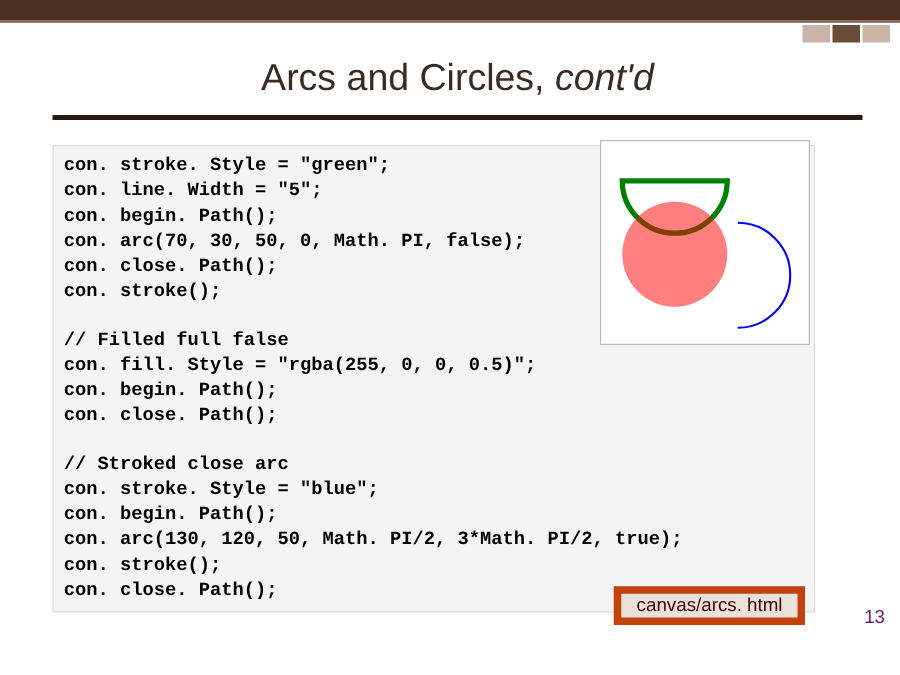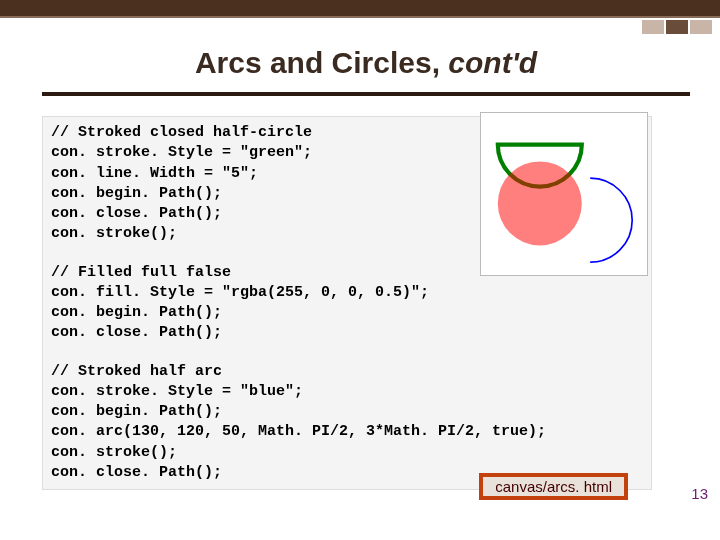--- a/index.html
+++ b/index.html
@@ -38,21 +38,21 @@
     height: calc(100% - 18px);
   }
   .title {
     font-family: Arial, Helvetica, sans-serif;
     font-size: 30px;
     color: #3a2a20;
     text-align: center;
     padding: 8px 0 12px 0;
     border-bottom: 4px solid #2a1a12;
     margin-bottom: 20px;
-    font-weight: 700;
+    font-weight: 400;
     font-style: normal;
   }
   .title .ital { font-style: italic; }
   .code-panel {
     background: #f4f4f4;
     border: 1px solid #ddd;
     padding: 6px 8px;
     font-family: "Courier New", Courier, monospace;
     font-size: 15px;
     font-weight: bold;
@@ -69,23 +69,23 @@
     top: 94px;
     right: 72px;
     width: 168px;
     height: 164px;
     background: #fff;
     border: 1px solid #bbb;
   }
   .source-label {
     position: absolute;
     bottom: 40px;
-    right: 92px;
+    right: 76px;
     background: #e8e2da;
-    border: 4px solid #c2410c;
+    border: 6px solid #c2410c;
     color: #400;
     font-family: Arial, Helvetica, sans-serif;
     font-size: 15px;
     padding: 1px 12px;
   }
   .page-num {
     position: absolute;
     bottom: 38px;
     right: 12px;
     font-family: Arial, Helvetica, sans-serif;
@@ -105,37 +105,37 @@
 
 <div class="slide">
 
   <h1 class="title">
     <span>Arcs and Circles, </span><span class="ital">cont'd</span>
   </h1>
 
   <div class="code-panel">
 
     <div class="block">
-      <div class="comment">// Stroked closed half-circle</div>
       <div>con. stroke. Style = "green";</div>
       <div>con. line. Width = "5";</div>
       <div>con. begin. Path();</div>
+      <div>con. arc(70, 30, 50, 0, Math. PI, false);</div>
       <div>con. close. Path();</div>
       <div>con. stroke();</div>
     </div>
 
     <div class="block">
       <div class="comment">// Filled full false</div>
       <div>con. fill. Style = "rgba(255, 0, 0, 0.5)";</div>
       <div>con. begin. Path();</div>
       <div>con. close. Path();</div>
     </div>
 
     <div class="block">
-      <div class="comment">// Stroked half arc</div>
+      <div class="comment">// Stroked close arc</div>
       <div>con. stroke. Style = "blue";</div>
       <div>con. begin. Path();</div>
       <div>con. arc(130, 120, 50, Math. PI/2, 3*Math. PI/2, true);</div>
       <div>con. stroke();</div>
       <div>con. close. Path();</div>
     </div>
 
   </div>
 
   <div class="canvas-figure">

